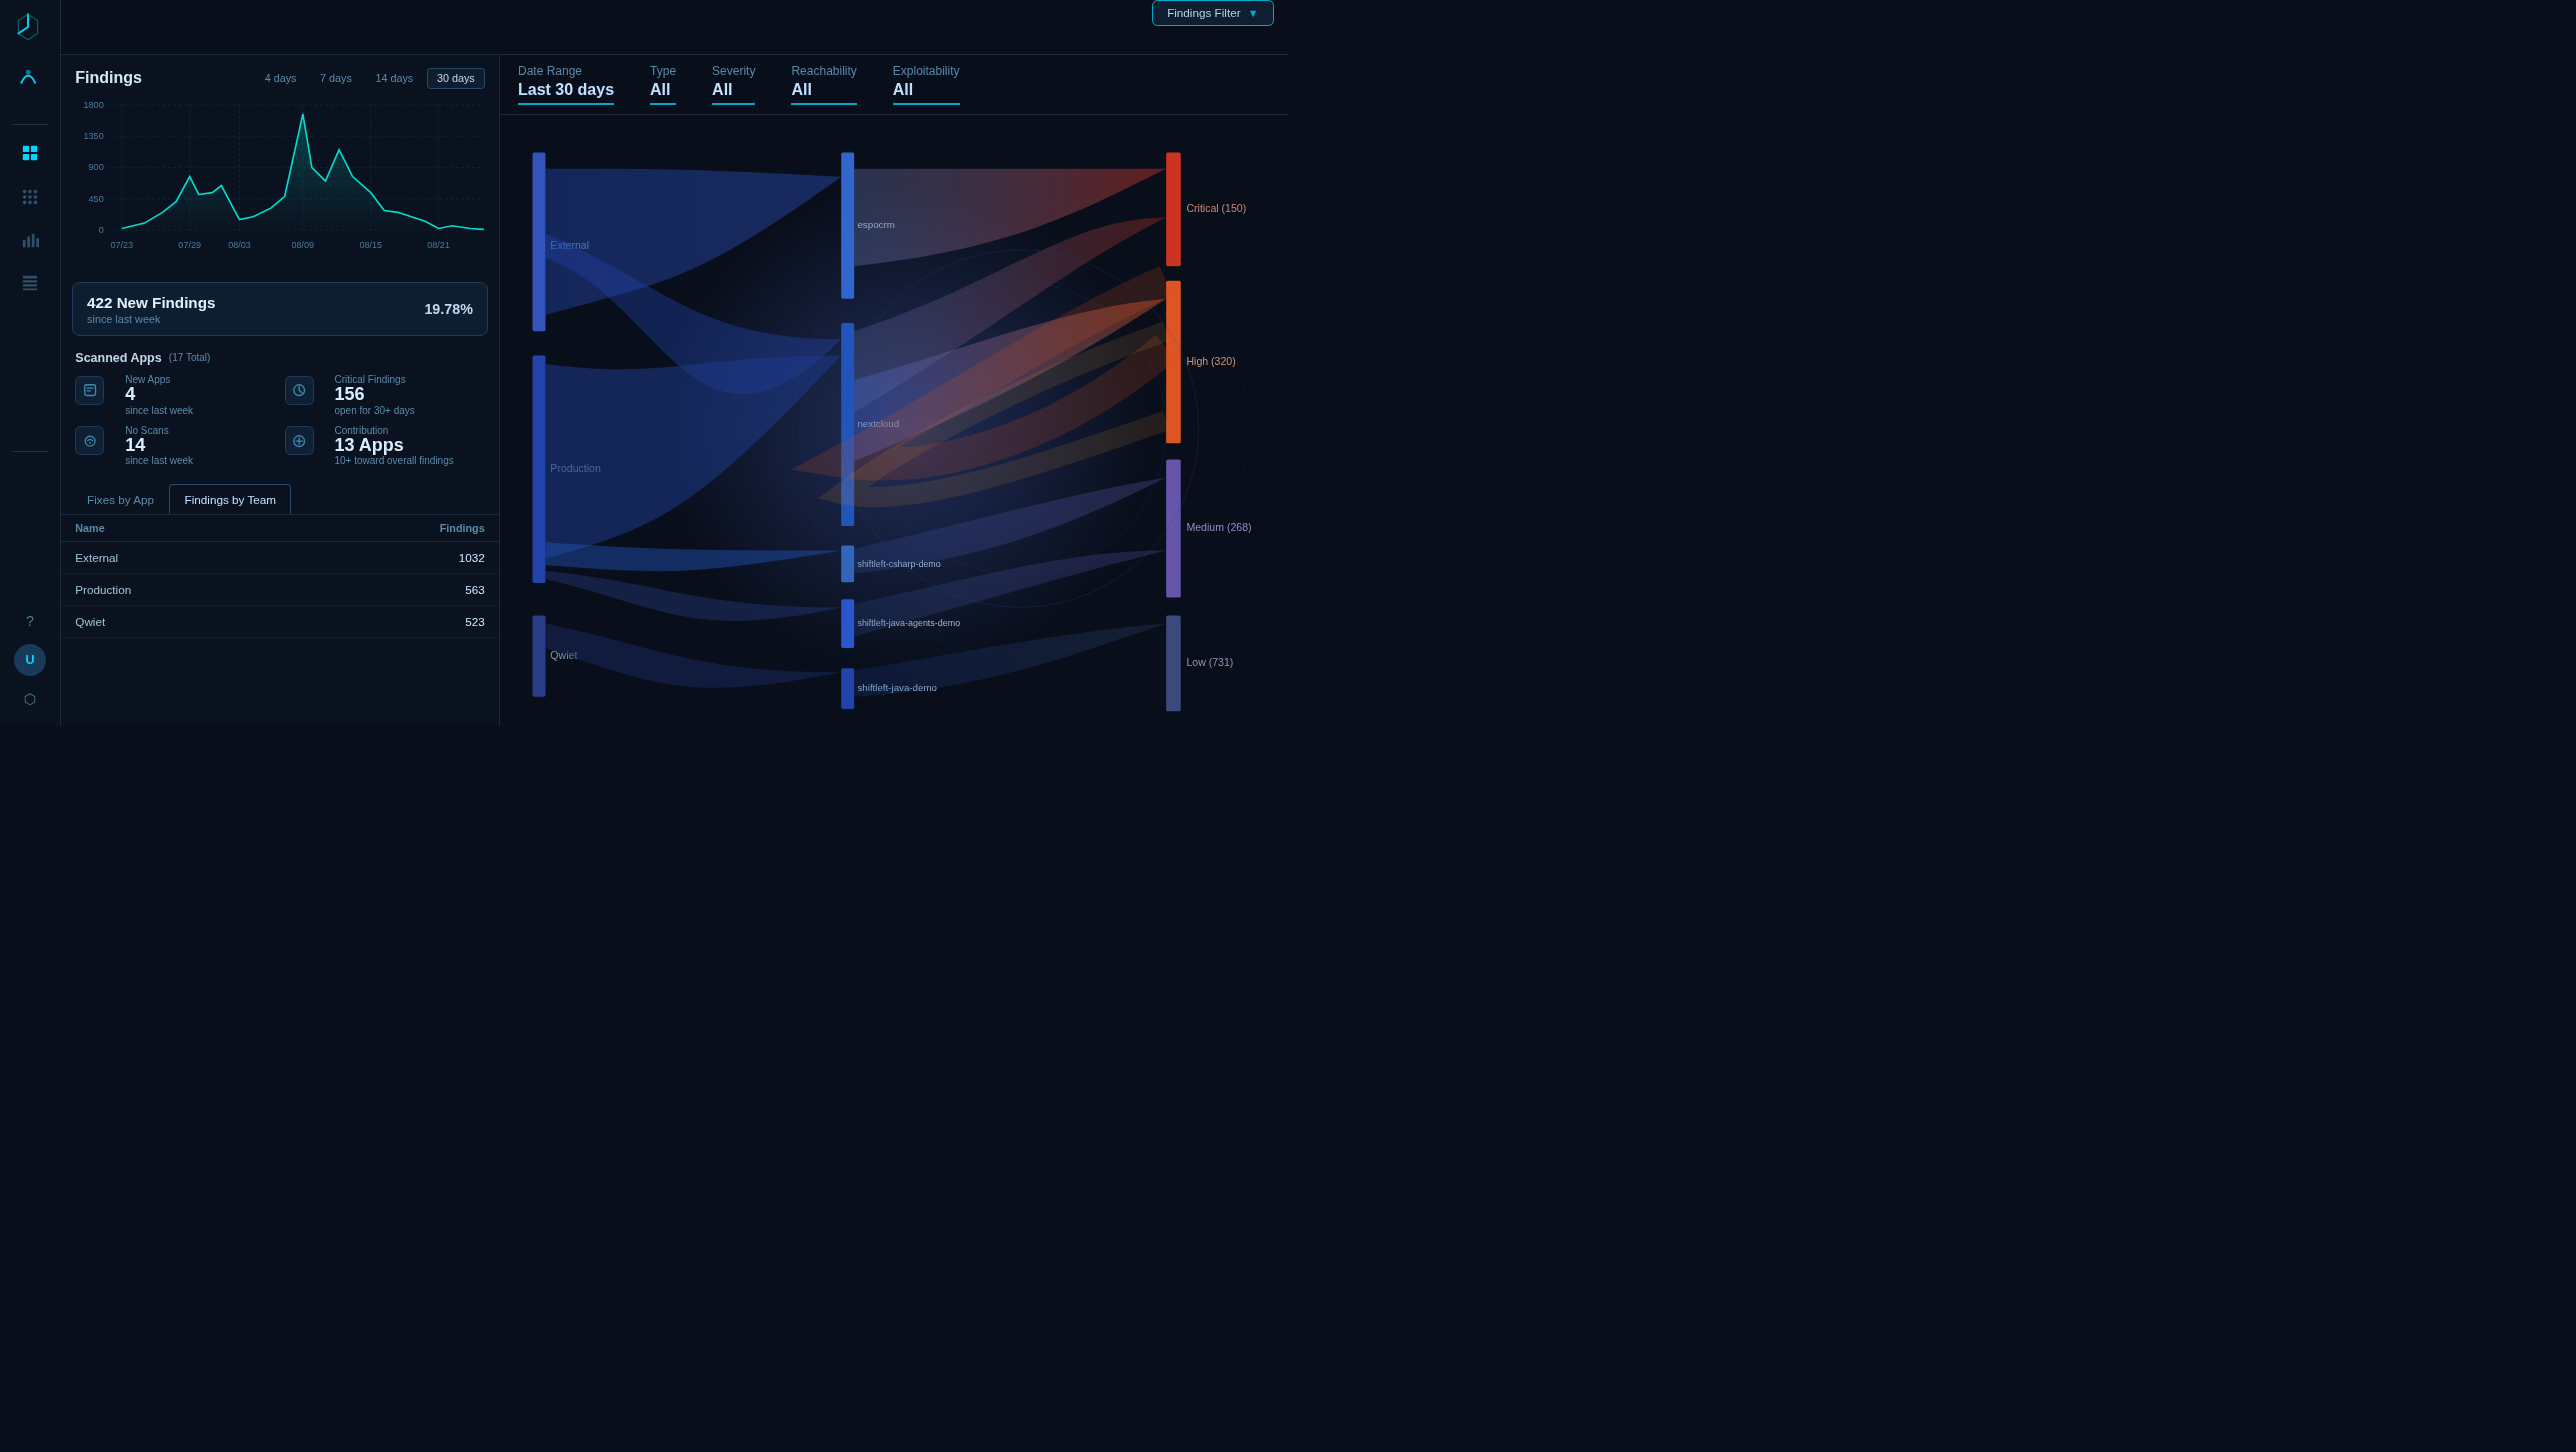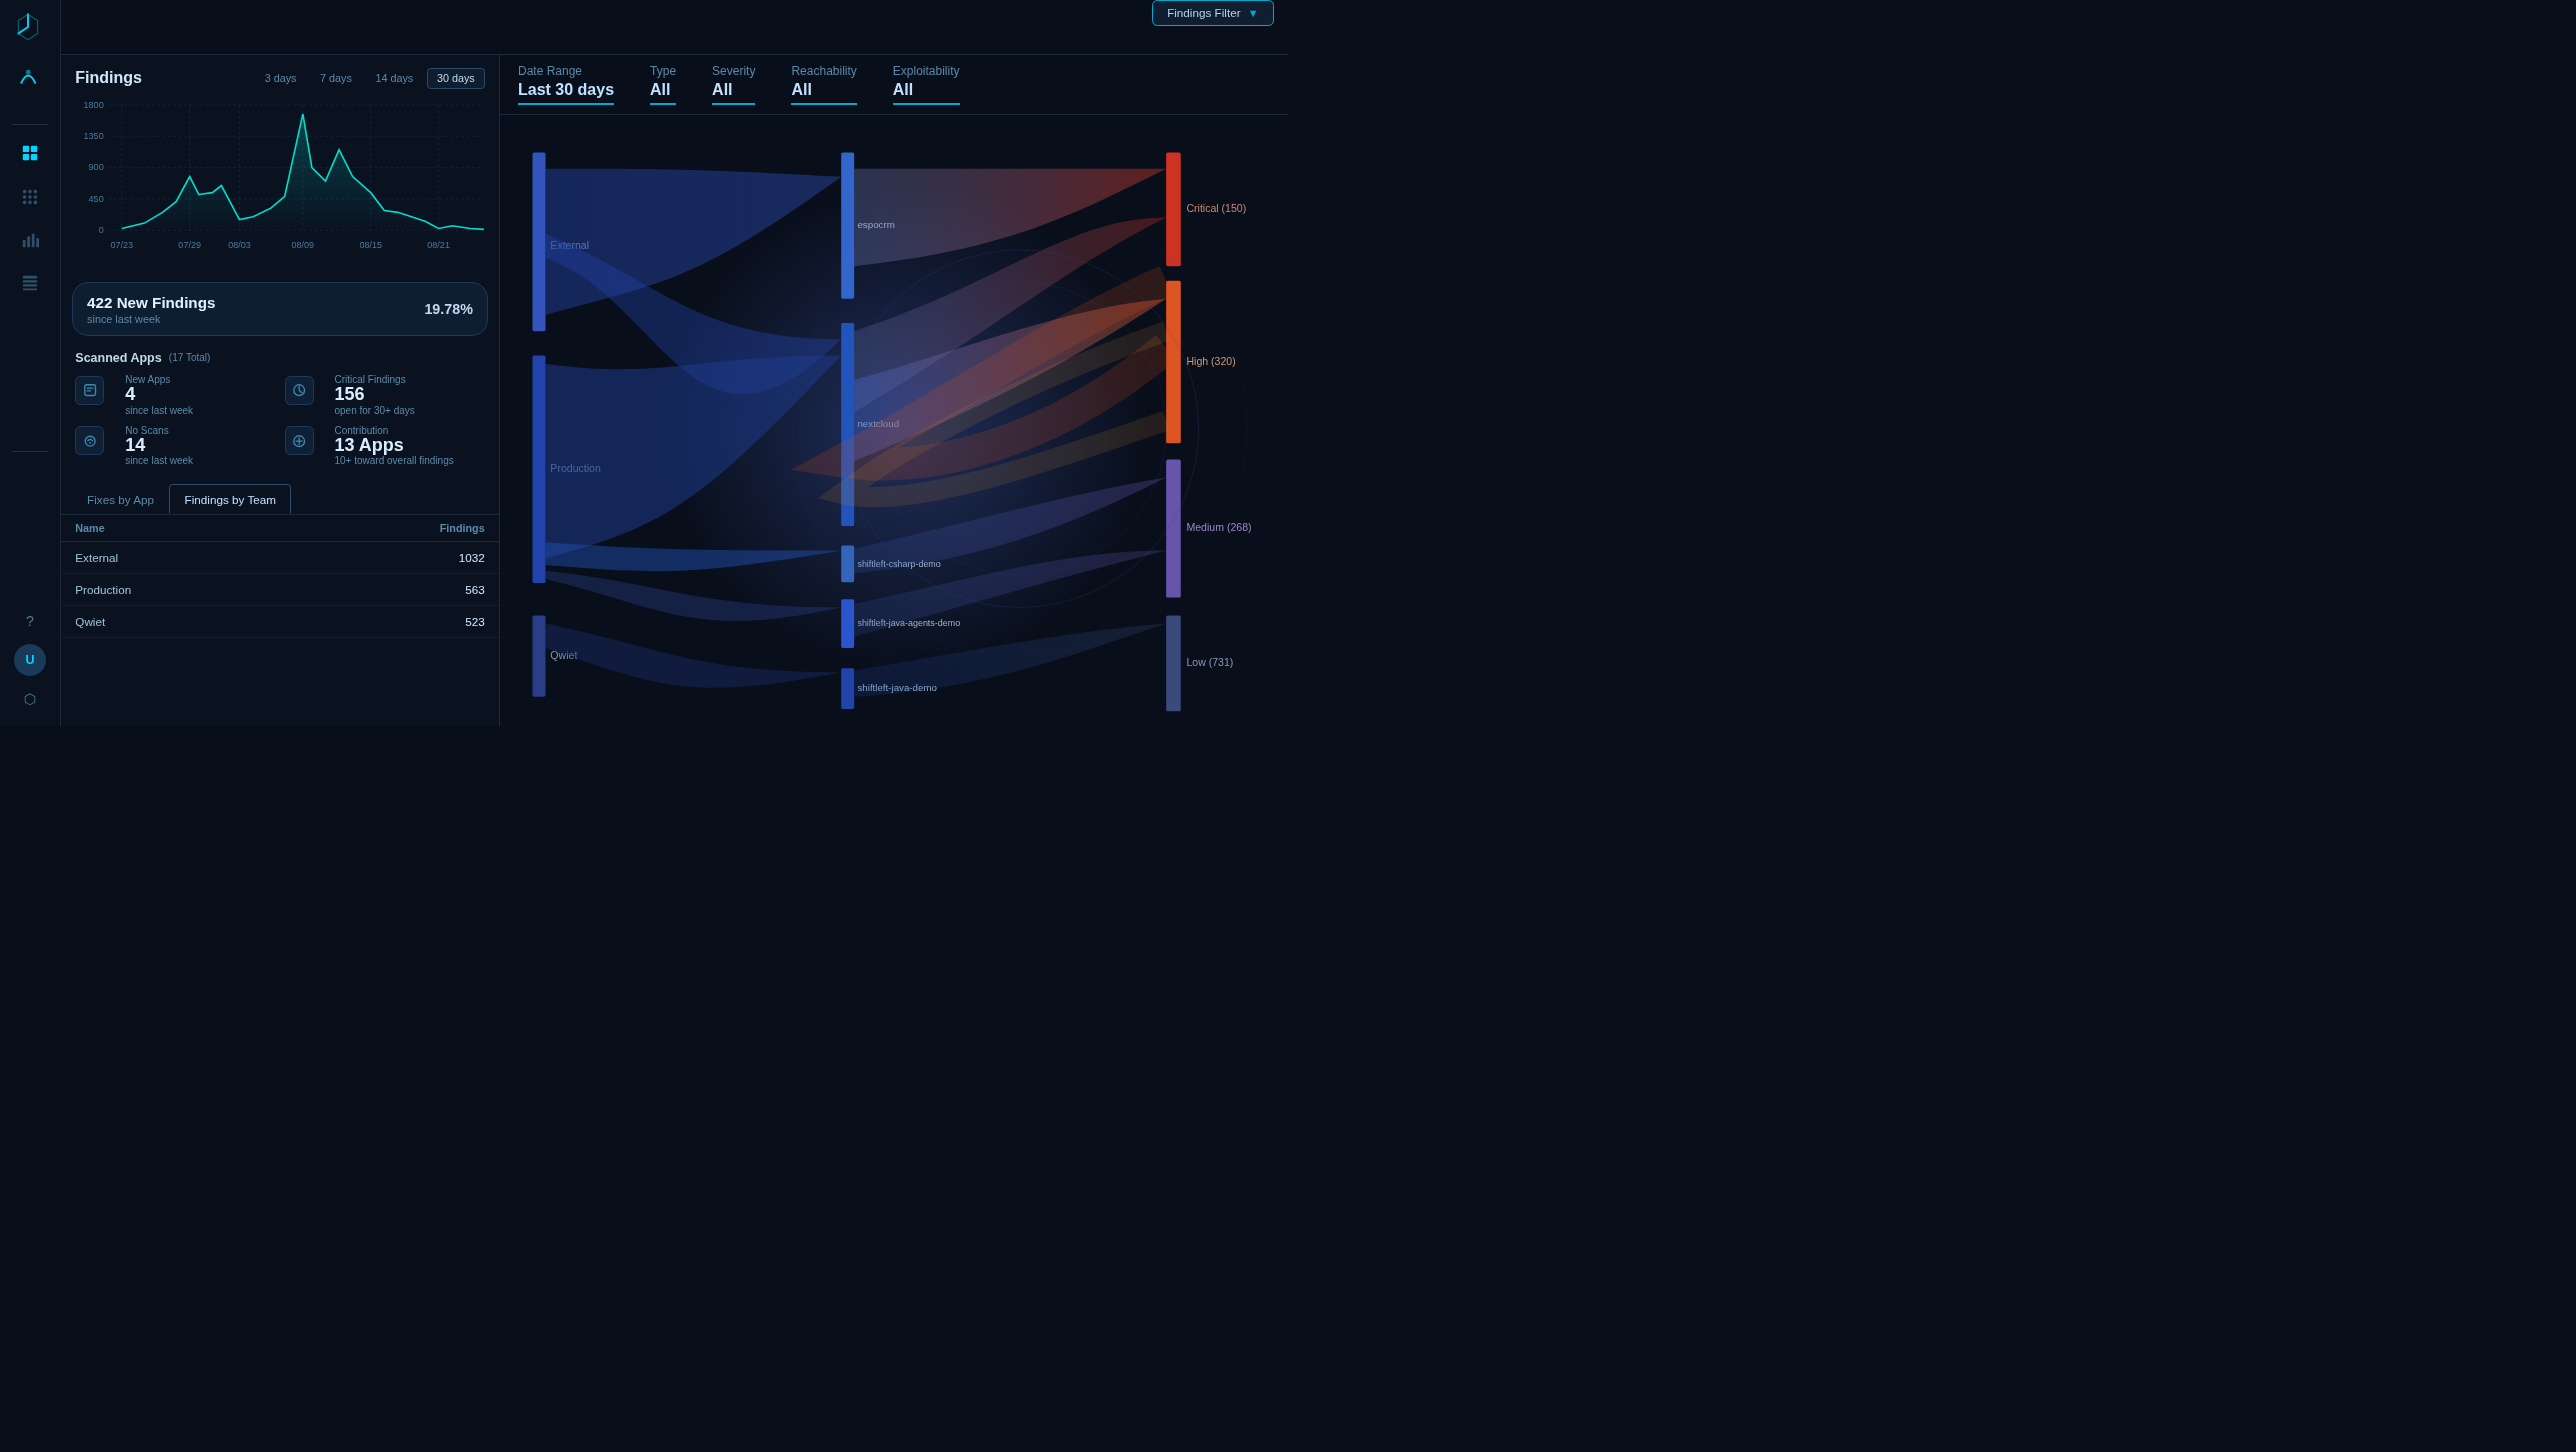--- a/index.html
+++ b/index.html
@@ -169,21 +169,21 @@
     .chart-svg {
       width: 100%;
       height: 100%;
     }
 
     
     .stats-card {
       margin: 7.2px 10.8px;
       background: #0d1e30;
       border: 0.9px solid #1e3a5a;
-      border-radius: 16px;
+      border-radius: 7px;
       padding: 10.8px 14.3px;
       display: flex;
       align-items: center;
       justify-content: space-between;
     }
     .stats-card-left .main-number {
       font-size: 15.2px;
       font-weight: 600;
       color: #e0f0ff;
     }
@@ -442,21 +442,21 @@
     </button>
   </div>
 
   <div class="content">
 
     <div class="left-panel">
 
       <div class="findings-header">
         <span class="findings-title">Findings</span>
         <div class="day-tabs">
-          <div class="day-tab">3 days</div>
+          <div class="day-tab">4 days</div>
           <div class="day-tab">7 days</div>
           <div class="day-tab">14 days</div>
           <div class="day-tab active">30 days</div>
         </div>
       </div>
 
       <div class="chart-container">
         <svg class="chart-svg" viewBox="0 0 460 200" preserveAspectRatio="none">
 
           <line x1="40" y1="10" x2="455" y2="10" stroke="#1a3a5a" stroke-width="0.5" stroke-dasharray="3,3"></line>

